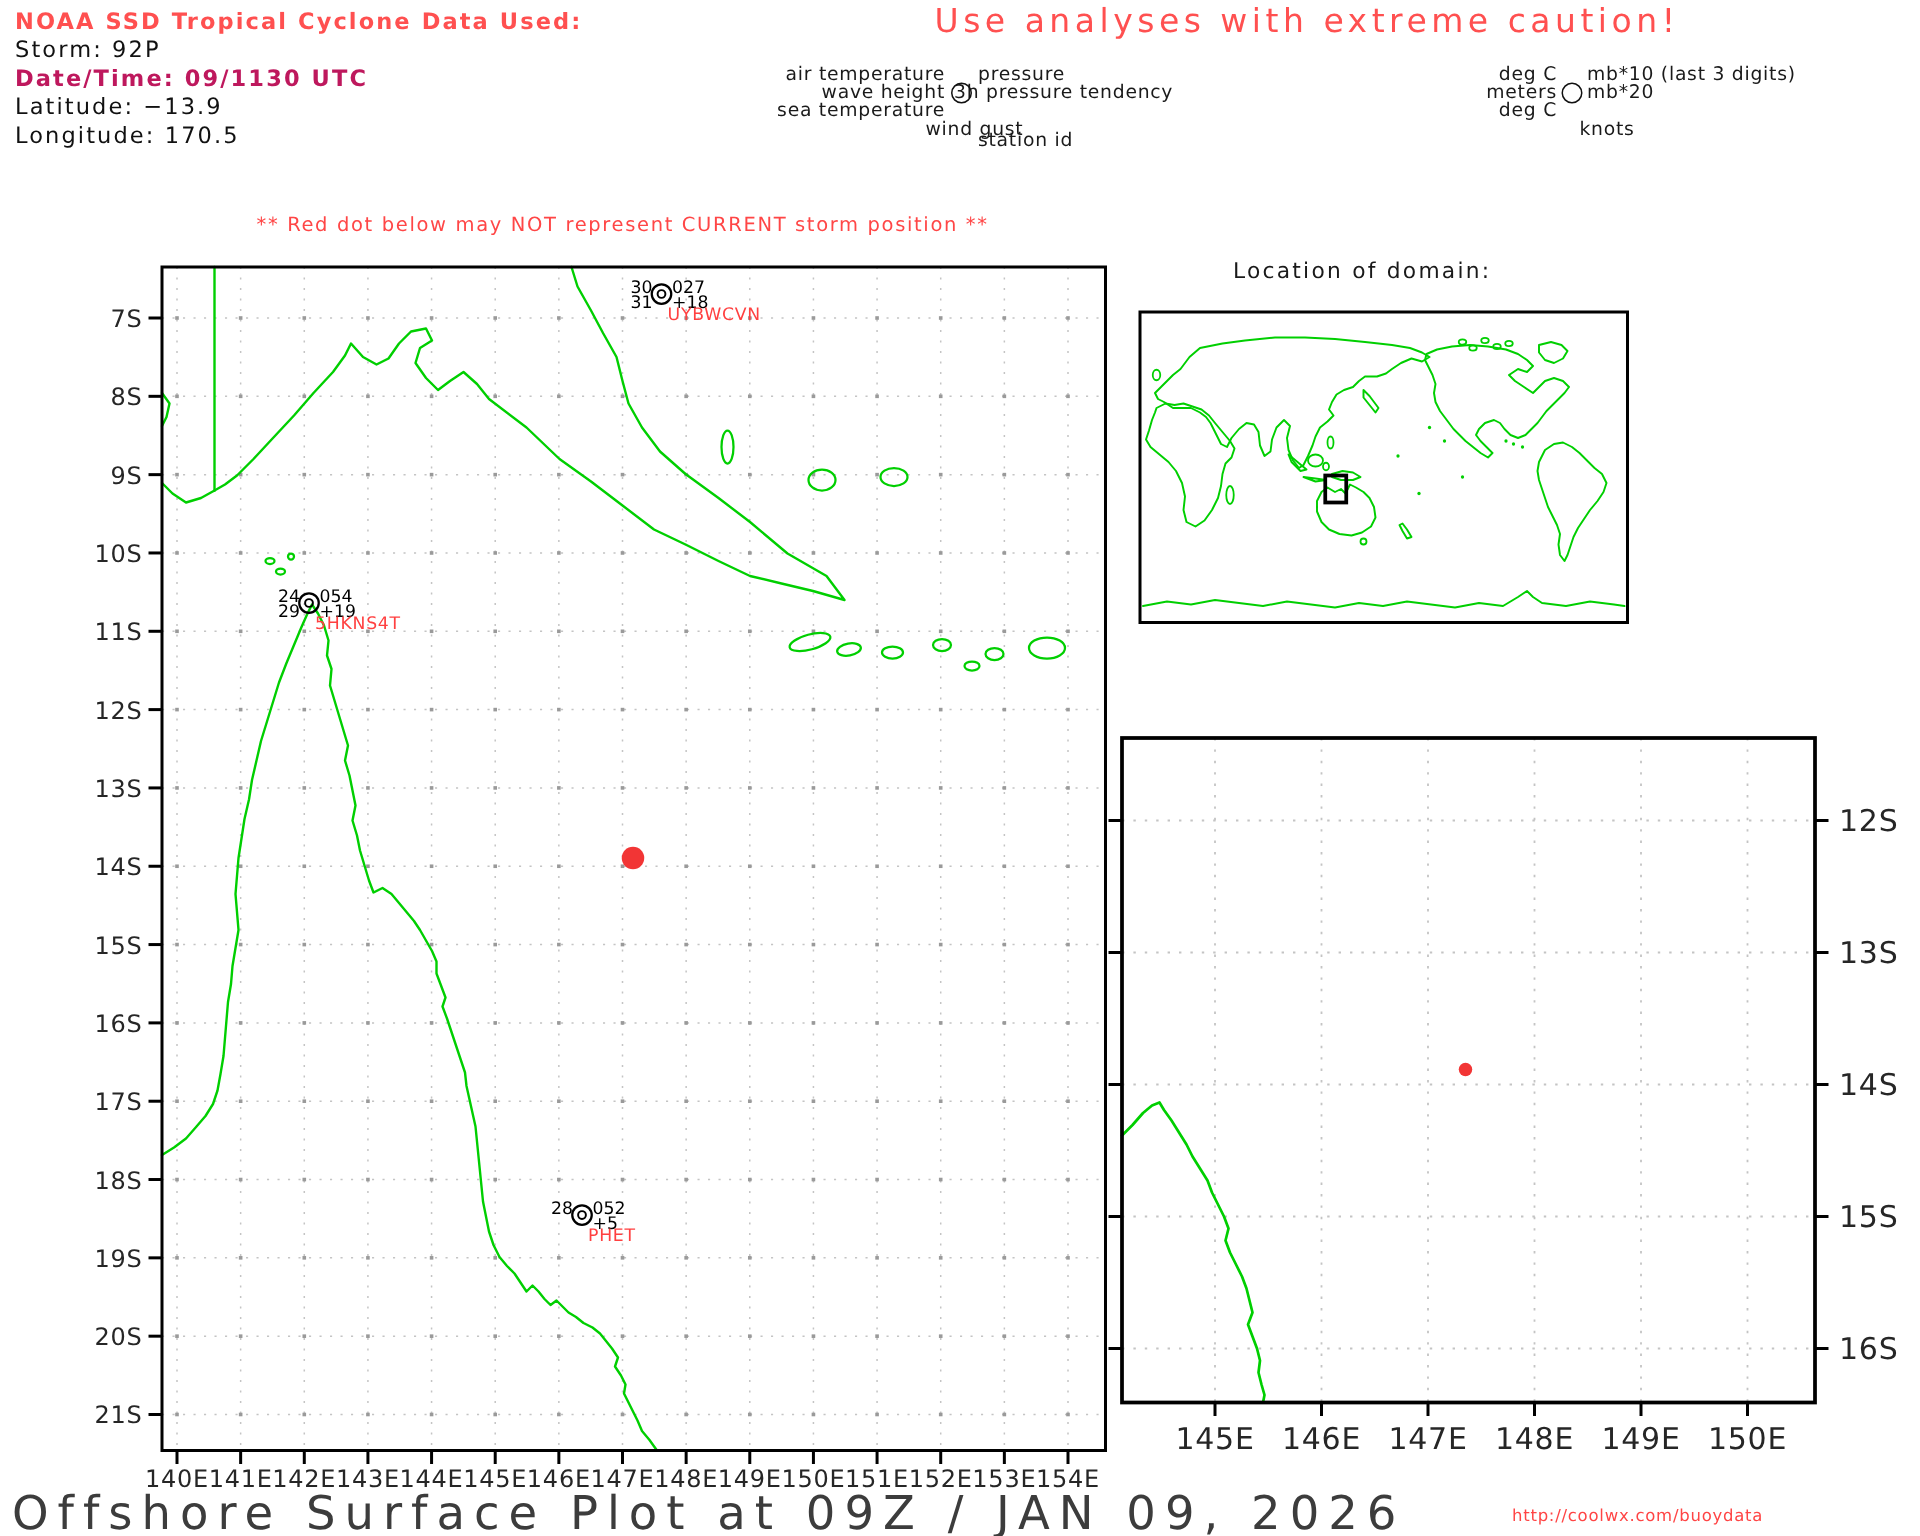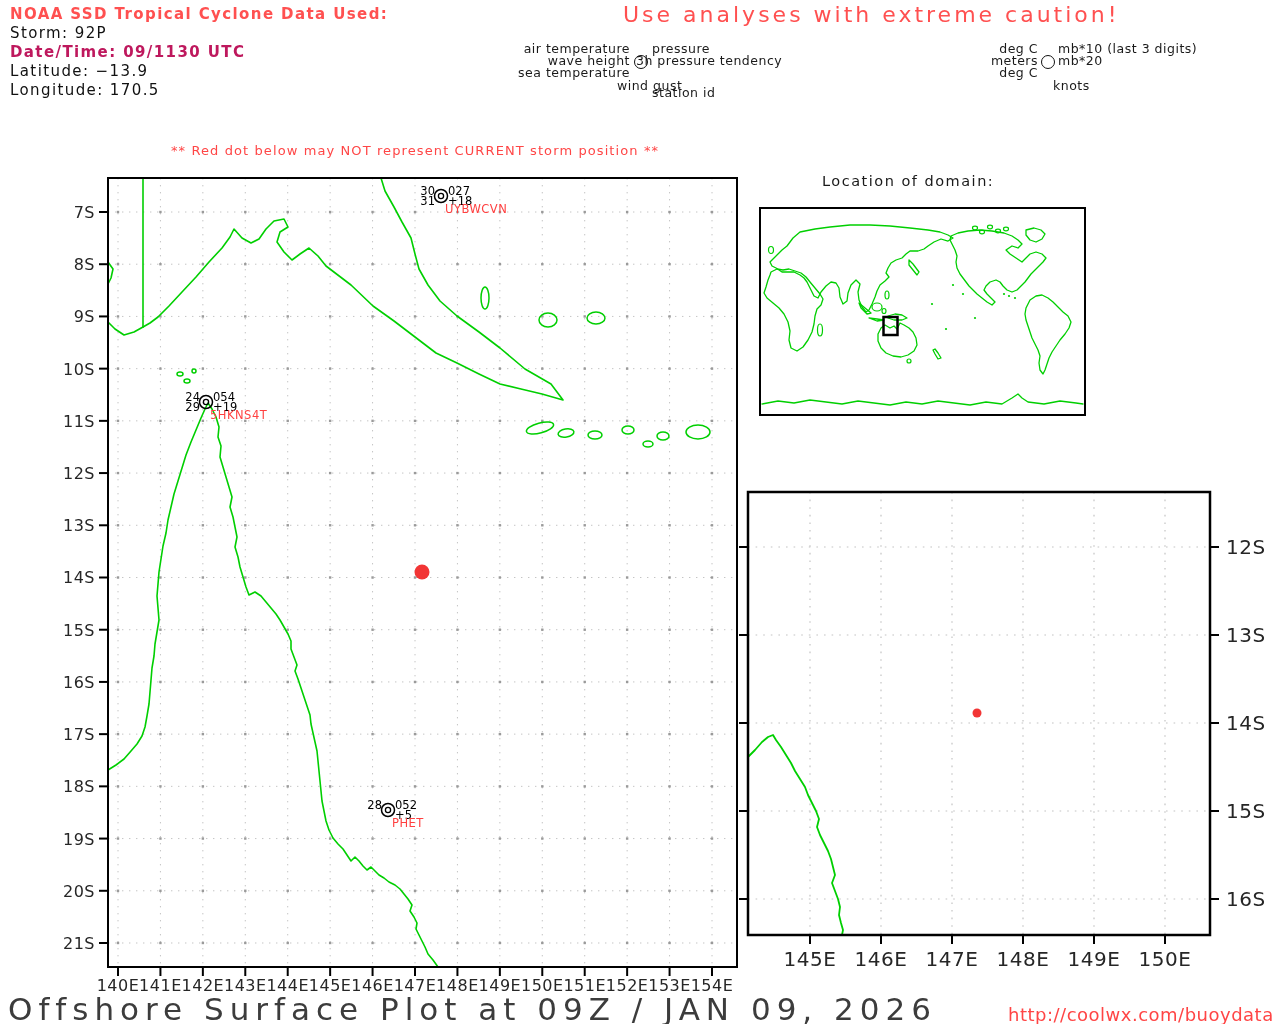--- a/index.html
+++ b/index.html
@@ -8,21 +8,21 @@
   .abs{position:absolute;white-space:nowrap;}
   .info-line{font-size:15px;letter-spacing:1.4px;color:#111;line-height:19px;}
   .red1{color:#ff5050;font-weight:bold;}
   .red2{color:#be185d;font-weight:bold;}
   .caution{font-size:22px;letter-spacing:3px;color:#ff5050;}
   .leg{font-size:12.5px;letter-spacing:.5px;color:#1a1a1a;}
   .leg-circle{width:12px;height:12px;border:1.6px solid #111;border-radius:50%;}
   .warn{font-size:13px;letter-spacing:1.1px;color:#ff4646;}
   .dom-title{font-size:14.5px;letter-spacing:1.5px;color:#1a1a1a;}
   .footer-title{font-size:31px;letter-spacing:6px;color:#3c3c3c;}
-  .footer-url{font-size:18px;letter-spacing:.5px;color:#ff4545;}
+  .footer-url{font-size:11px;letter-spacing:.5px;color:#ff4545;}
   svg{overflow:visible;position:absolute;}
   svg text{font-family:"DejaVu Sans",sans-serif;}
 </style>
 </head>
 <body>
 
 <div class="abs" style="left:10px;top:5px;">
   <div class="info-line red1">NOAA SSD Tropical Cyclone Data Used:</div>
   <div class="info-line">Storm: 92P</div>
   <div class="info-line red2">Date/Time: 09/1130 UTC</div>

